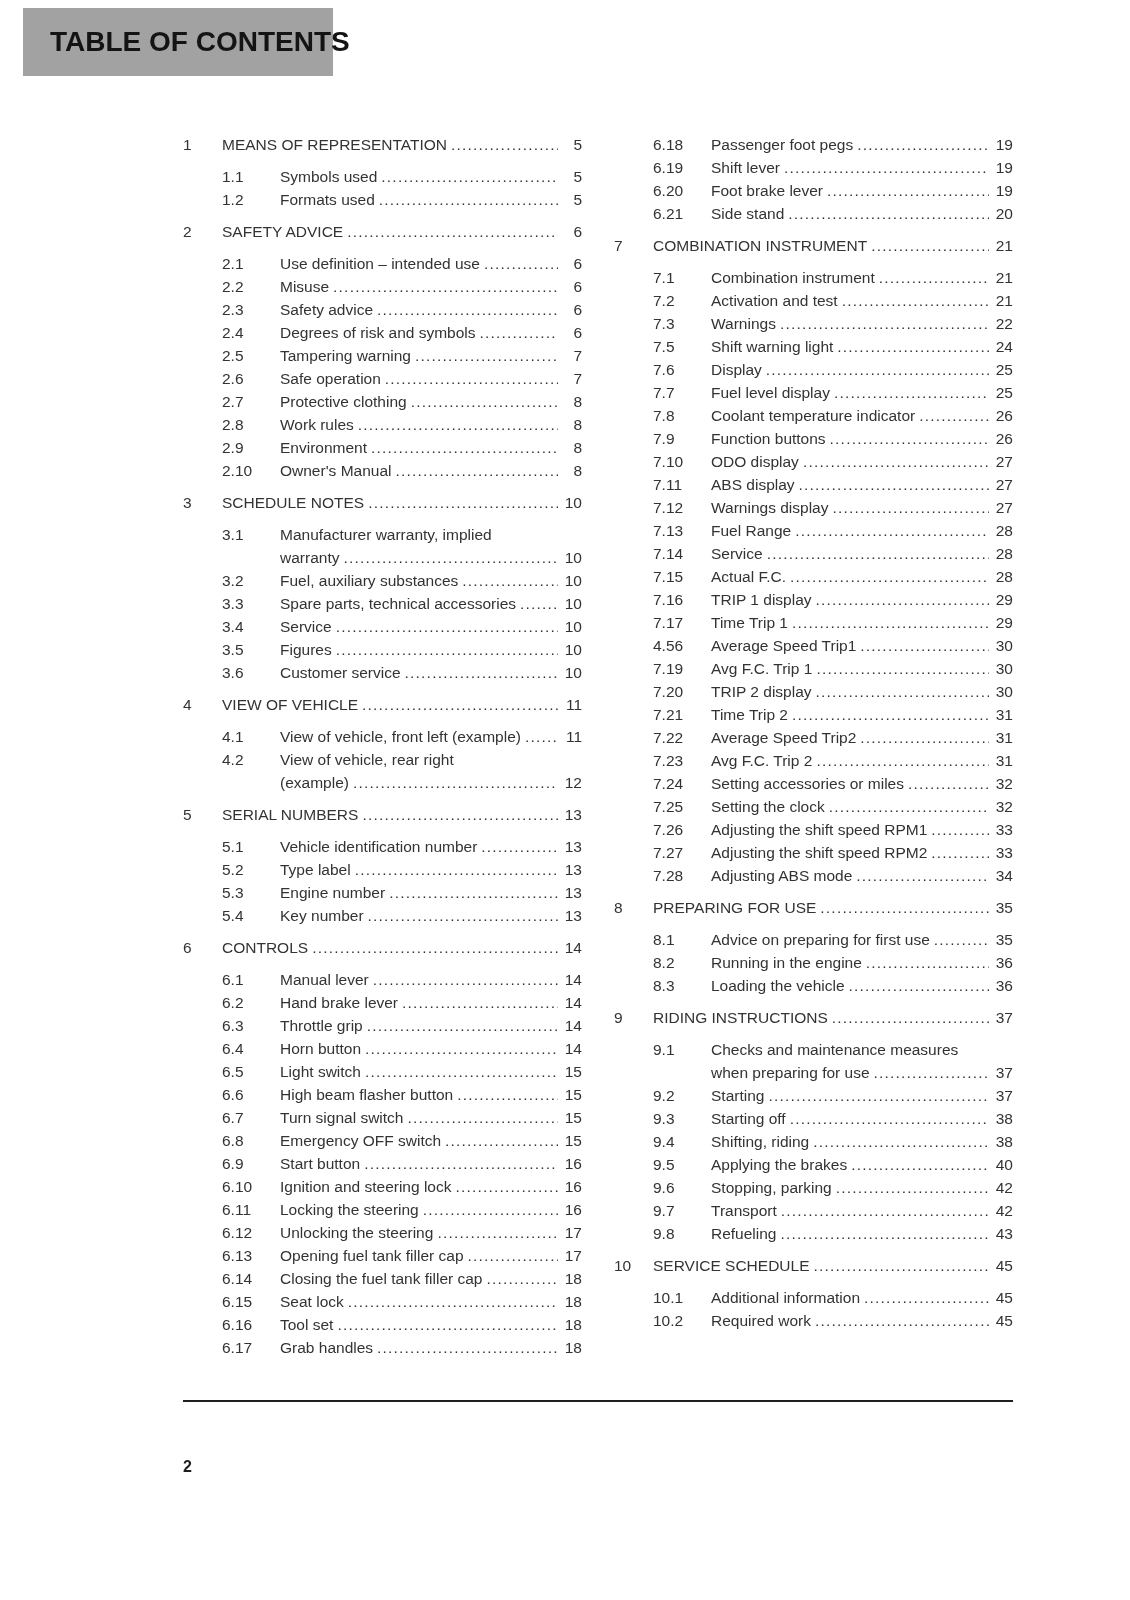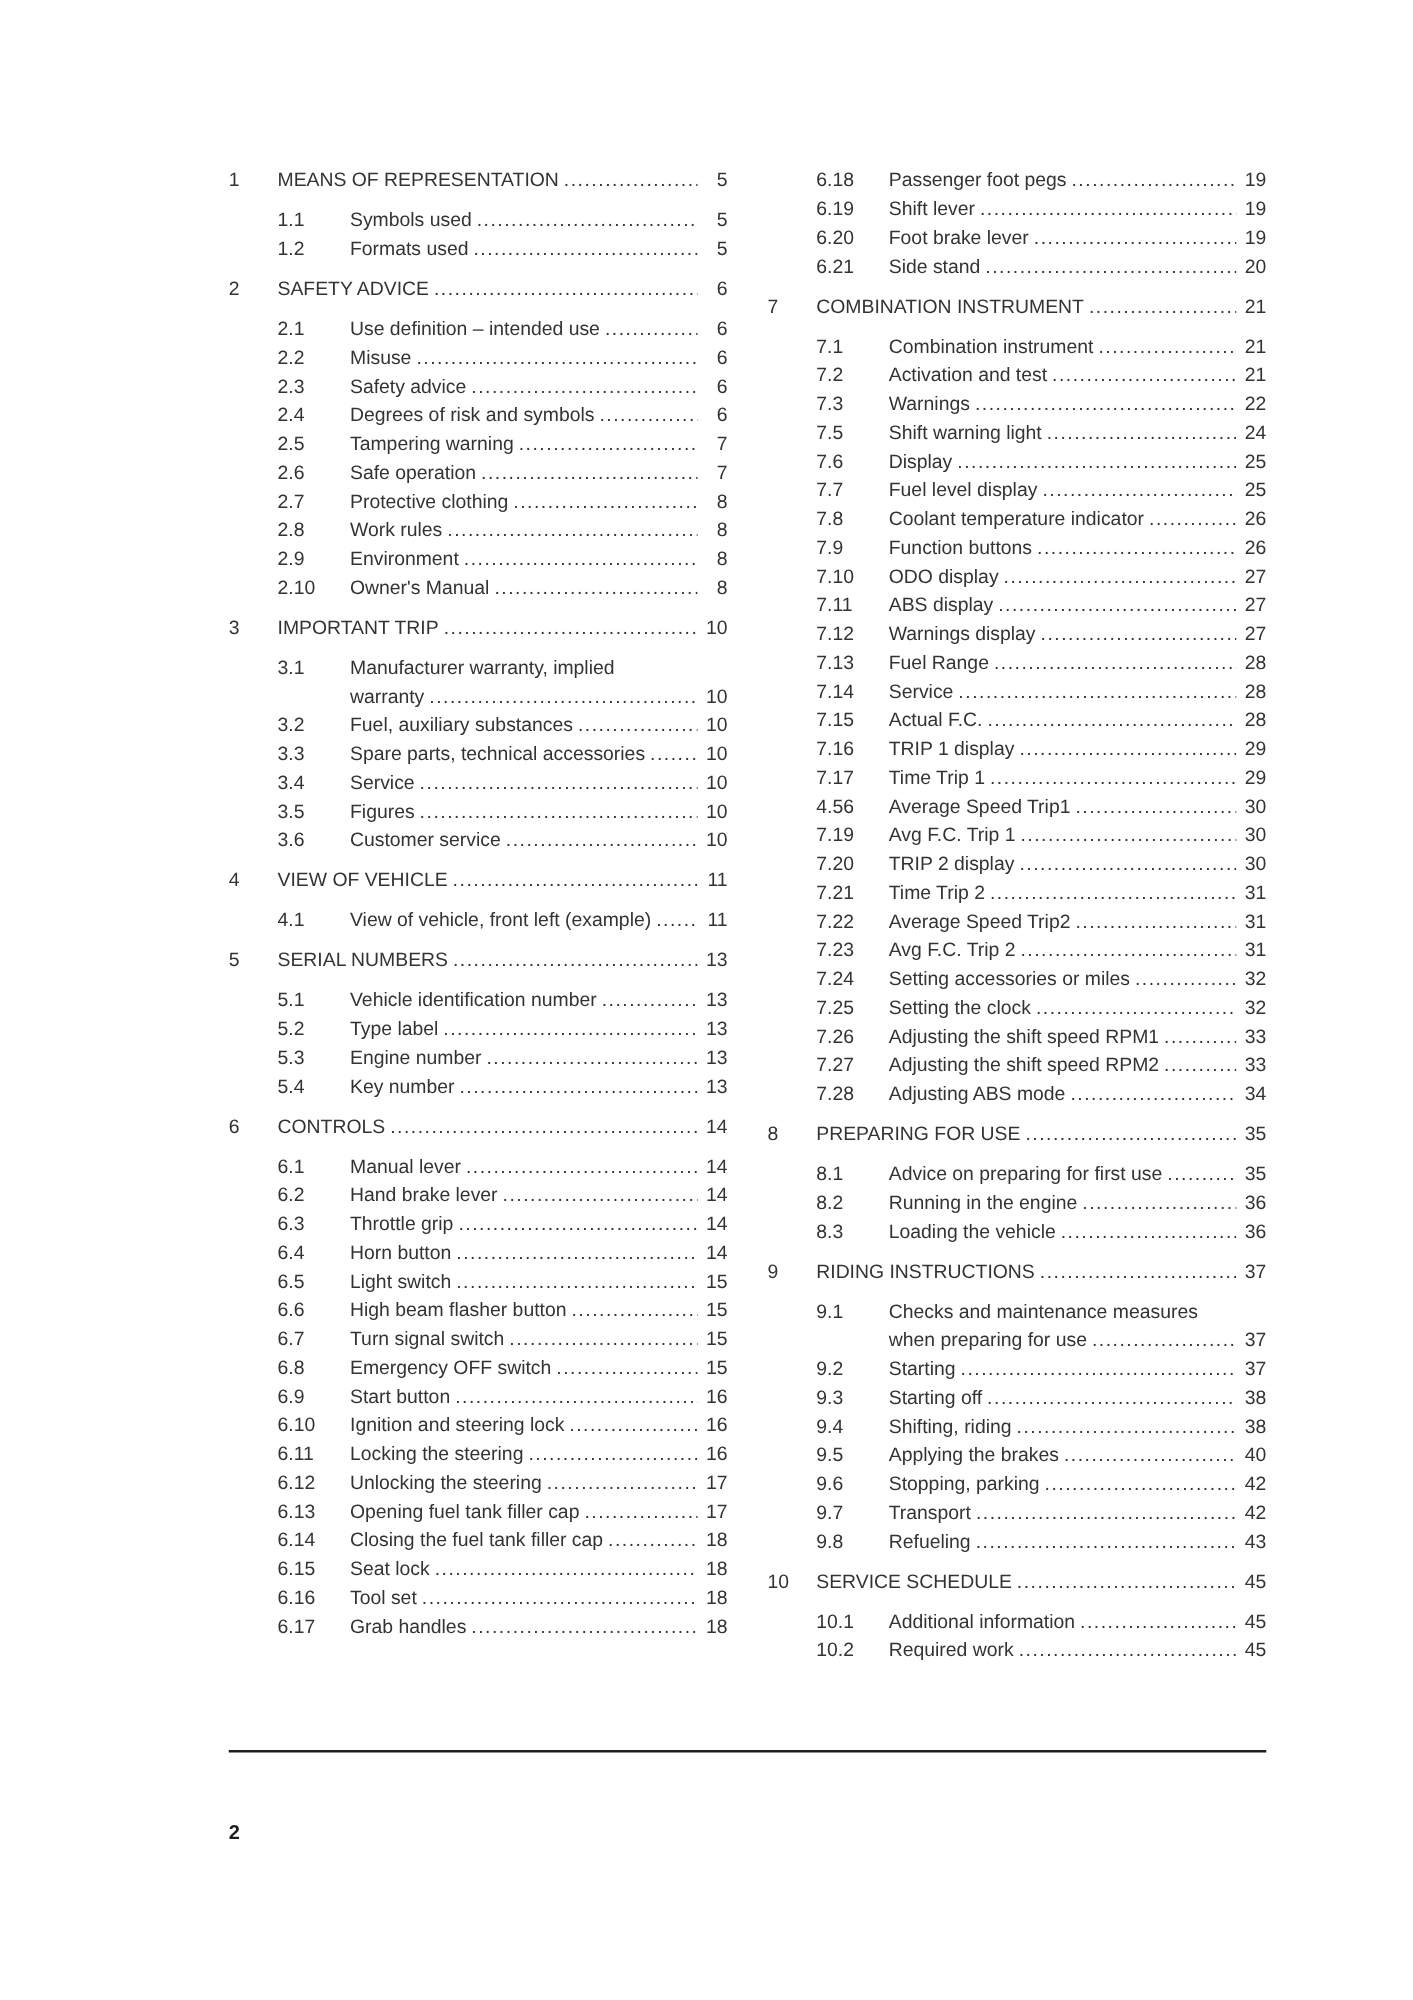--- a/index.html
+++ b/index.html
@@ -78,20 +78,23 @@
     font-size: 16px;
     font-weight: bold;
     color: #1e1e1e;
   }
 </style>
 </head>
 <body>
 
 <div class="page">
 
+  <div class="header-box">
+    <span class="header-title">TABLE OF CONTENTS</span>
+  </div>
 
   <div class="toc">
     <div class="col col1">
         <div class="toc-row chapter">
           <span class="num">1</span>
           <div class="rowbody">
             <div class="leader-line">
               <span class="ltitle">MEANS OF REPRESENTATION</span>
               <span class="dots"></span>
               <span class="pagenum">5</span>
@@ -225,21 +228,21 @@
               <span class="ltitle">Owner's Manual</span>
               <span class="dots"></span>
               <span class="pagenum">8</span>
             </div>
           </div>
         </div>
         <div class="toc-row chapter">
           <span class="num">3</span>
           <div class="rowbody">
             <div class="leader-line">
-              <span class="ltitle">IMPORTANT TRIP</span>
+              <span class="ltitle">SCHEDULE NOTES</span>
               <span class="dots"></span>
               <span class="pagenum">10</span>
             </div>
           </div>
         </div>
         <div class="toc-row sub">
           <span class="num">3.1</span>
           <div class="rowbody">
             <div class="line1">Manufacturer warranty, implied</div>
             <div class="leader-line">
@@ -309,20 +312,31 @@
             </div>
           </div>
         </div>
         <div class="toc-row sub">
           <span class="num">4.1</span>
           <div class="rowbody">
             <div class="leader-line">
               <span class="ltitle">View of vehicle, front left (example)</span>
               <span class="dots"></span>
               <span class="pagenum">11</span>
+            </div>
+          </div>
+        </div>
+        <div class="toc-row sub">
+          <span class="num">4.2</span>
+          <div class="rowbody">
+            <div class="line1">View of vehicle, rear right</div>
+            <div class="leader-line">
+              <span class="ltitle">(example)</span>
+              <span class="dots"></span>
+              <span class="pagenum">12</span>
             </div>
           </div>
         </div>
         <div class="toc-row chapter">
           <span class="num">5</span>
           <div class="rowbody">
             <div class="leader-line">
               <span class="ltitle">SERIAL NUMBERS</span>
               <span class="dots"></span>
               <span class="pagenum">13</span>

